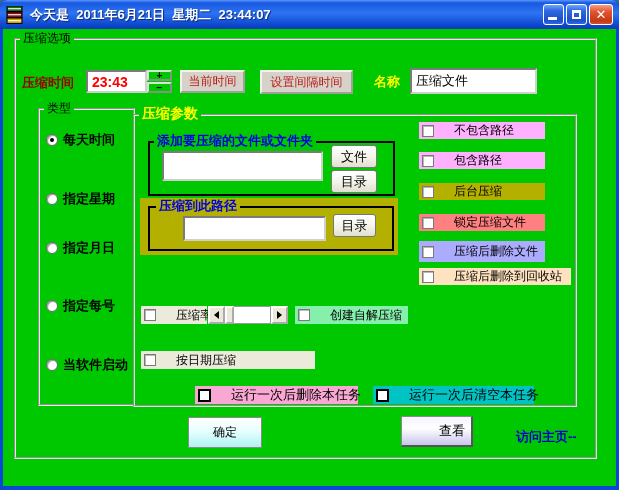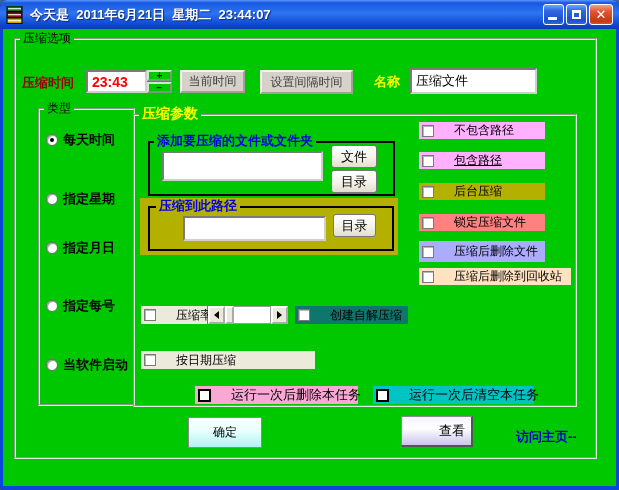--- a/index.html
+++ b/index.html
@@ -16,21 +16,21 @@
   .glyph-max{width:9px;height:9px;border:2px solid #fff;border-top-width:3px;}
   .glyph-close{color:#fff;font-weight:bold;font-size:13px;line-height:1;}
   .client-bg{position:absolute;top:29px;left:3px;right:3px;bottom:4px;background:#00c800;}
   .abs{position:absolute;}
   
   .groupbox{position:absolute;border:2px groove #e6e6e6;}
   .legend{position:absolute;background:#00c800;padding:0 3px;font-size:12px;color:#000;line-height:14px;}
   .box-black{position:absolute;border:2px solid #000;}
   .legend-blue{position:absolute;padding:0 3px;font-size:13px;font-weight:bold;color:#0000e0;line-height:14px;background:#00c800;}
   .input{position:absolute;background:#fff;border:2px inset #cfcfcf;font-size:13px;color:#000;padding:0 4px;}
-  .btn95{position:absolute;background:#d6d2c9;border:2px outset #f5f3ec;font-size:12px;color:#404040;text-align:center;cursor:default;}
+  .btn95{position:absolute;background:#d6d2c9;border:2px outset #f5f3ec;font-size:12px;color:#b91c1c;text-align:center;cursor:default;}
   .btnxp{position:absolute;background:linear-gradient(180deg,#ffffff 0%,#f4f3ea 55%,#e2dfce 100%);border:1px solid #767676;border-radius:3px;font-size:13px;color:#000;text-align:center;cursor:default;}
   .spin-btn{position:absolute;width:25px;height:11px;background:#00c800;border:2px outset #cfe8cf;font-size:10px;font-weight:bold;line-height:6px;color:#000;text-align:center;padding:0;}
   
   .radio-row{position:absolute;display:flex;align-items:center;gap:5px;}
   .radio{width:12px;height:12px;border-radius:50%;background:#fff;border:1px solid #6a6a6a;box-shadow:inset 1px 1px 1px #9a9a9a;position:relative;flex:0 0 auto;}
   .radio.on::after{content:"";position:absolute;left:3px;top:3px;width:4px;height:4px;border-radius:50%;background:#000;}
   .radio-label{font-size:13px;font-weight:bold;color:#000;white-space:nowrap;}
   
   .strip{position:absolute;display:flex;align-items:center;gap:20px;padding-left:3px;font-size:12px;color:#000;white-space:nowrap;}
   .cb{width:12px;height:12px;background:#fff;border:1px solid #7a7a7a;box-shadow:inset 1px 1px 0 #b8b8b8;flex:0 0 auto;}
@@ -123,21 +123,21 @@
   <div class="abs" style="left:140px;top:198px;width:258px;height:57px;background:#b4b000;"></div>
   <div class="box-black" style="left:148px;top:206px;width:246px;height:45px;"></div>
   <span class="legend-blue" style="left:156px;top:199px;background:#b4b000;">压缩到此路径</span>
   <input class="input" style="left: 183px; top: 216px; width: 143px; height: 25px;" value="">
   <button class="btnxp" style="left:333px;top:214px;width:43px;height:23px;">目录</button>
 
   <div class="strip" style="left: 419px; top: 122px; width: 126px; height: 17px; background-color: rgb(255, 176, 255);">
     <span class="cb"></span>
       <span>不包含路径</span>
   </div>
-  <div class="strip" style="left: 419px; top: 152px; width: 126px; height: 17px; background-color: rgb(255, 176, 255); text-decoration: underline;">
+  <div class="strip" style="left: 419px; top: 152px; width: 126px; height: 17px; background-color: rgb(255, 176, 255);">
     <span class="cb"></span>
       <span>包含路径</span>
   </div>
   <div class="strip" style="left: 419px; top: 183px; width: 126px; height: 17px; background-color: rgb(180, 176, 0);">
     <span class="cb"></span>
       <span>后台压缩</span>
   </div>
   <div class="strip" style="left: 419px; top: 214px; width: 126px; height: 17px; background-color: rgb(255, 128, 128);">
     <span class="cb"></span>
       <span>锁定压缩文件</span>
@@ -159,21 +159,21 @@
   <div class="scrollbar" style="left:208px;top:306px;width:80px;">
     <span class="sb-btn">
         <span class="tri-l"></span>
       </span>
     <span class="sb-thumb"></span>
     <span class="sb-track"></span>
     <span class="sb-btn">
         <span class="tri-r"></span>
       </span>
   </div>
-  <div class="strip" style="left: 295px; top: 306px; width: 113px; height: 18px; background-color: #0f766e;">
+  <div class="strip" style="left: 295px; top: 306px; width: 113px; height: 18px; background-color: #86efac;">
     <span class="cb"></span>
       <span>创建自解压缩</span>
   </div>
 
   <div class="strip" style="left: 141px; top: 351px; width: 174px; height: 18px; background-color: rgb(235, 234, 219);">
     <span class="cb"></span>
       <span>按日期压缩</span>
   </div>
 
   <div class="strip" style="left: 195px; top: 386px; width: 163px; height: 18px; font-size: 13px; background-color: #f9a8d4;">

